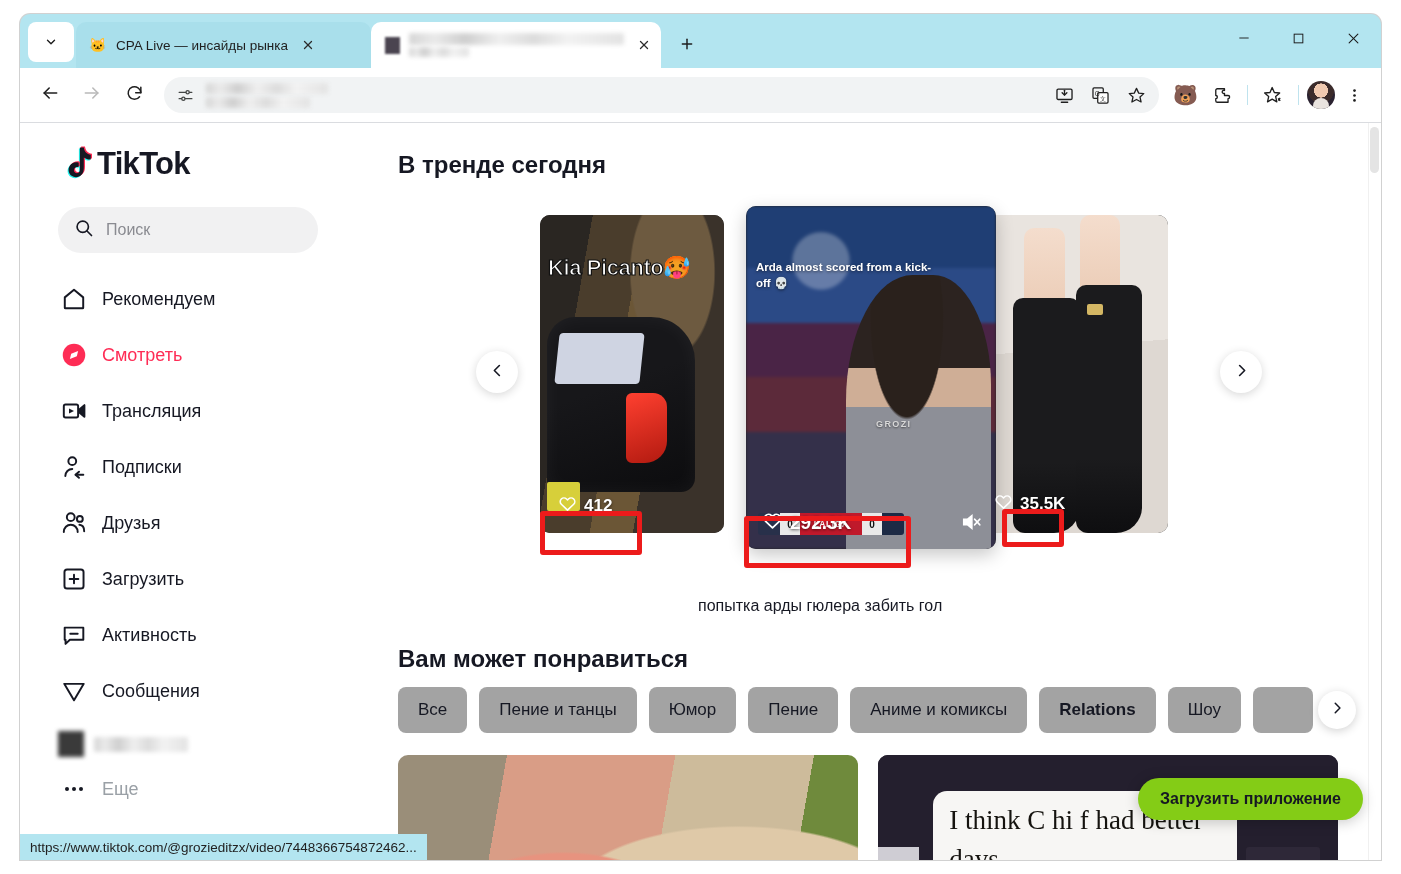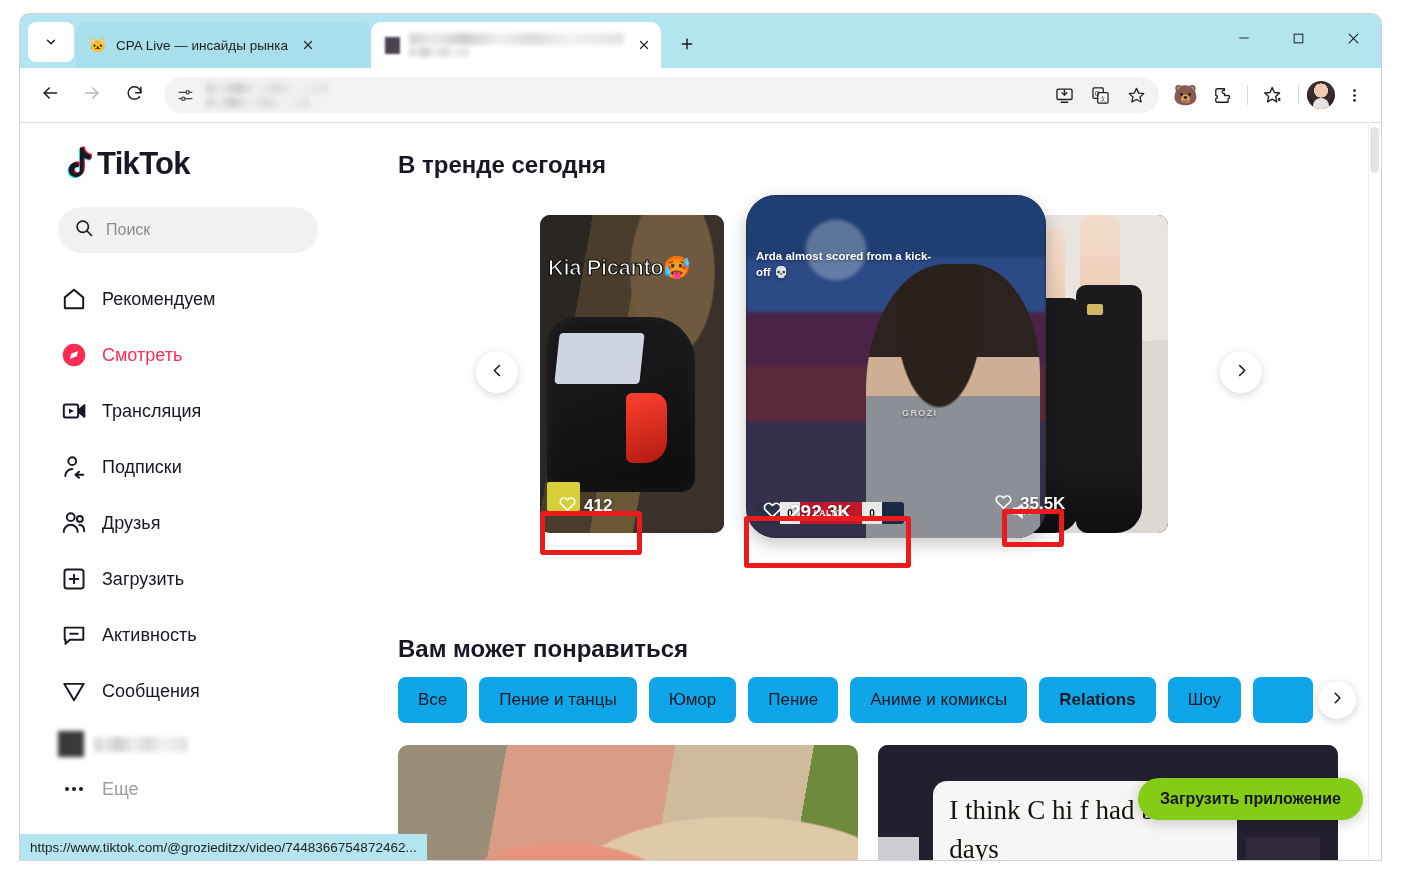--- a/index.html
+++ b/index.html
@@ -230,24 +230,23 @@
     border-radius: 10px;
     overflow: hidden;
     background: #222;
   }
   .card.side {
     top: 24px; width: 184px; height: 318px;
   }
   .card-left { left: 164px; }
   .card-right { left: 608px; }
   .card.center {
-    left: 370px; top: 4px; width: 300px; height: 343px;
+    left: 370px; top: 15px; width: 250px; height: 343px;
     box-shadow: 0 6px 18px rgba(0,0,0,.22);
     z-index: 3;
-    border-radius: 30px;
   }
 
   .img-car {
     position:absolute; inset:0;
     background:
       radial-gradient(ellipse at 72% 18%, #6d5a40 0 22%, transparent 23%),
       linear-gradient(100deg, #2a2622 0 22%, #4a3d2c 22% 44%, #6b5636 44% 62%, #3a322a 62% 100%);
   }
   .img-car::after{
     content:""; position:absolute; left:4%; top:32%; width:80%; height:55%;
@@ -384,21 +383,21 @@
 
   
   .chips {
     display: flex; align-items: center;
     gap: 12px;
     margin: 14px 0 0 22px;
     position: relative;
   }
   .chip {
     height: 46px;
-    background: #0ea5e9;
+    background: #a3a3a3;
     border-radius: 8px;
     display: flex; align-items: center;
     padding: 0 20px;
     font-size: 17px; color: #161823;
     white-space: nowrap;
     cursor: pointer;
   }
   .chip.selected { font-weight: bold; }
   .chip.cut { width: 60px; overflow: hidden; }
   .chips-next {
@@ -857,22 +856,23 @@
 
         <div class="car-nav next">
           <span>
             <svg width="15" height="15" viewBox="0 0 24 24" fill="none" stroke="currentColor" stroke-width="2.6" stroke-linecap="round" stroke-linejoin="round">
                 <polyline points="9 4 17 12 9 20"></polyline>
               </svg>
           </span>
         </div>
       </div>
 
-
-      <div class="section-title" style="margin-top:44px;">Вам может понравиться</div>
+      <div class="carousel-caption">попытка арды гюлера забить гол</div>
+
+      <div class="section-title" style="margin-top:30px;">Вам может понравиться</div>
 
       <div class="chips">
         <div class="chip">Все</div>
         <div class="chip">Пение и танцы</div>
         <div class="chip">Юмор</div>
         <div class="chip">Пение</div>
         <div class="chip">Аниме и комиксы</div>
         <div class="chip selected">Relations</div>
         <div class="chip">Шоу</div>
         <div class="chip cut"></div>

